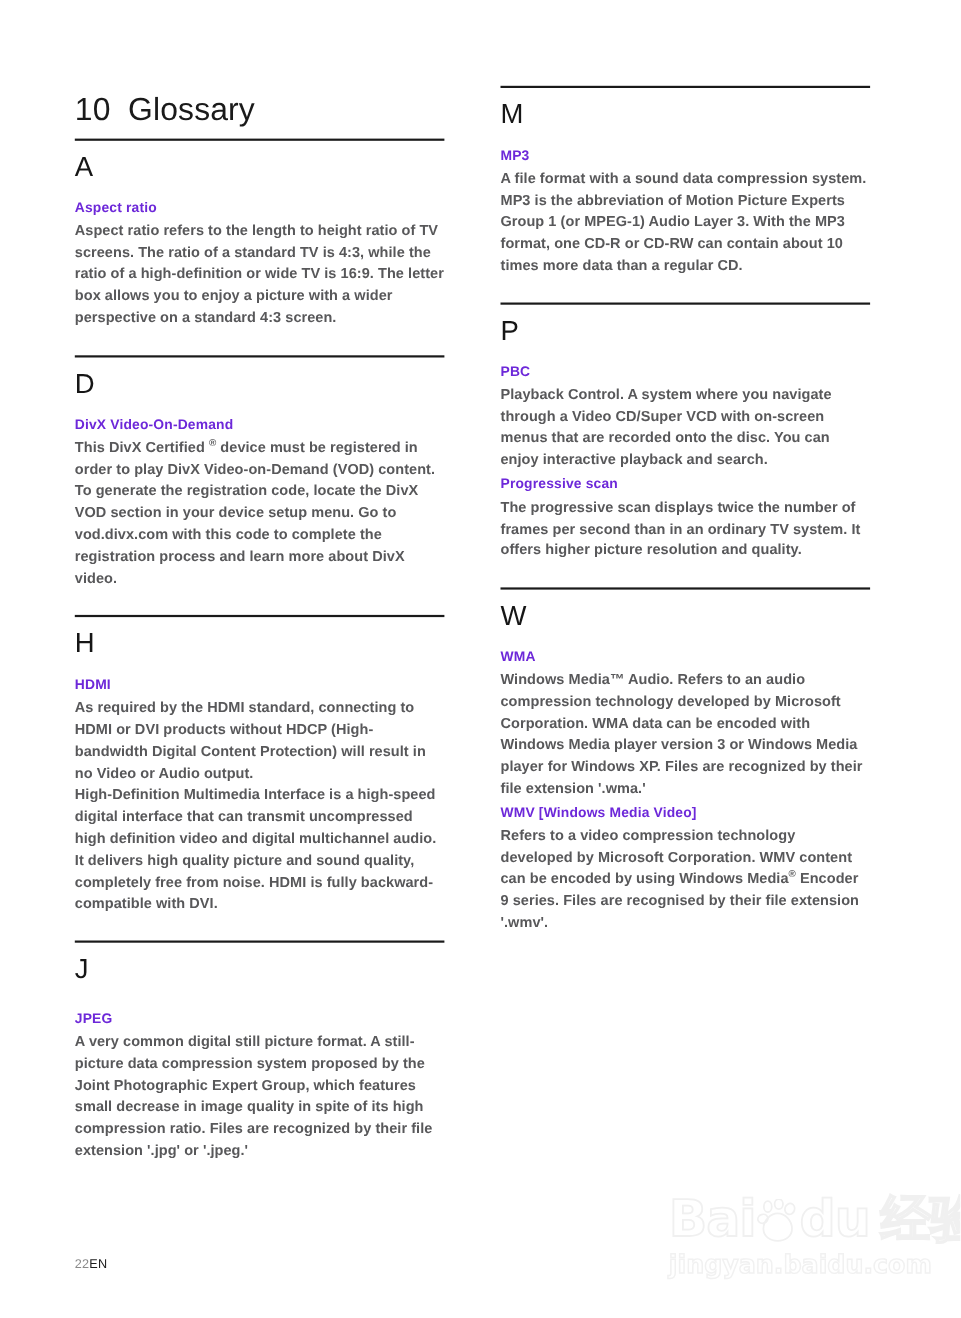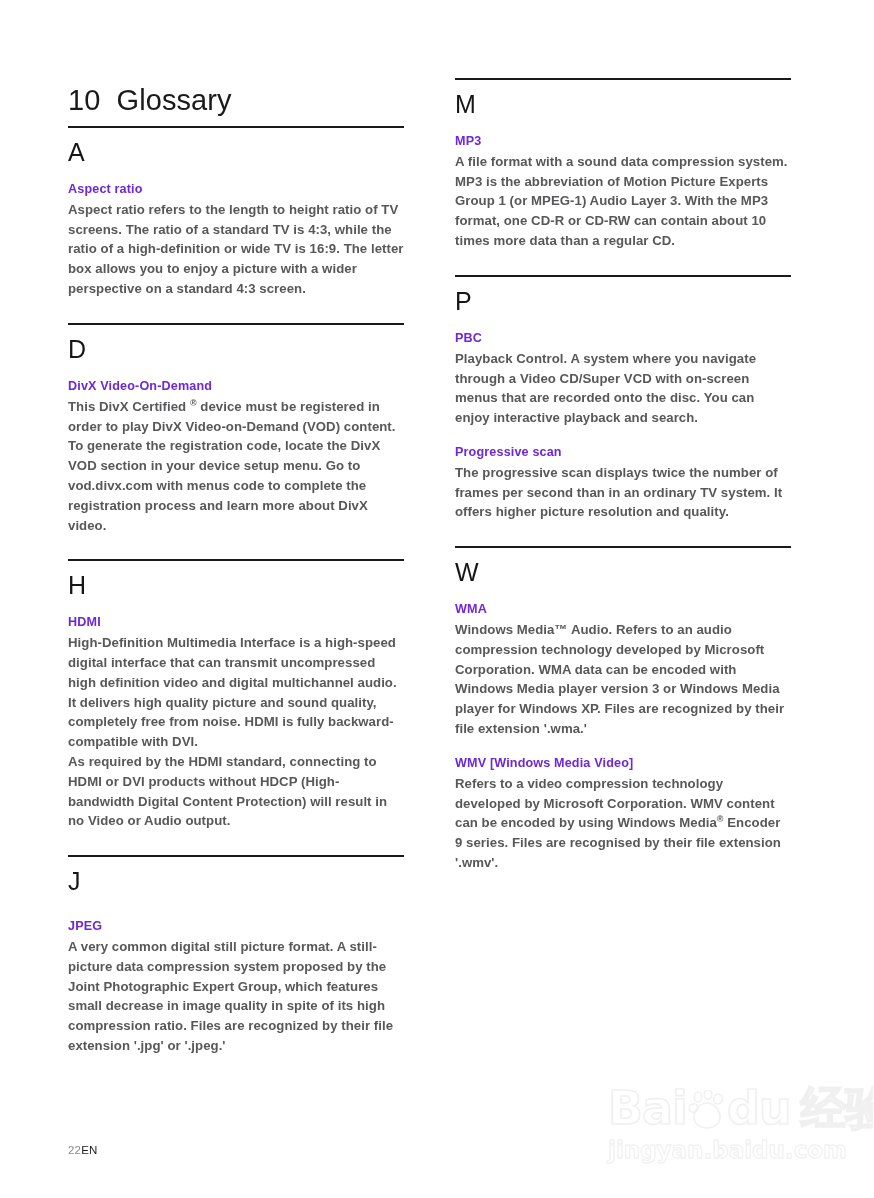--- a/index.html
+++ b/index.html
@@ -65,21 +65,21 @@
     line-height: 1.0;
     margin: 12px 0 0 0;
     letter-spacing: 0.2px;
   }
   .section.tight .letter {
     margin-bottom: 0;
   }
 
   
   .entry {
-    margin-top: 16px;
+    margin-top: 4px;
   }
   .entry.first {
     margin-top: 16px;
   }
   .entry-term {
     font-size: 12.6px;
     font-weight: 700;
     color: #6d28d9;
     line-height: 1.42;
     letter-spacing: 0.15px;
@@ -175,32 +175,32 @@
           <div class="entry-body">Aspect ratio refers to the length to height ratio of TV screens. The ratio of a standard TV is 4:3, while the ratio of a high-definition or wide TV is 16:9. The letter box allows you to enjoy a picture with a wider perspective on a standard 4:3 screen.</div>
         </div>
       </div>
 
       <div class="section" style="margin-top:24px;">
         <div class="rule"></div>
         <div class="letter">D</div>
         <div class="entry first">
           <div class="entry-term">DivX Video-On-Demand</div>
           <div class="entry-body">
-            <span>This DivX Certified </span><sup>®</sup><span> device must be registered in order to play DivX Video-on-Demand (VOD) content. To generate the registration code, locate the DivX VOD section in your device setup menu. Go to vod.divx.com with menus code to complete the registration process and learn more about DivX video.</span>
+            <span>This DivX Certified </span><sup>®</sup><span> device must be registered in order to play DivX Video-on-Demand (VOD) content. To generate the registration code, locate the DivX VOD section in your device setup menu. Go to vod.divx.com with this code to complete the registration process and learn more about DivX video.</span>
           </div>
         </div>
       </div>
 
       <div class="section" style="margin-top:24px;">
         <div class="rule"></div>
         <div class="letter">H</div>
         <div class="entry first">
           <div class="entry-term">HDMI</div>
+          <div class="entry-body">As required by the HDMI standard, connecting to HDMI or DVI products without HDCP (High-bandwidth Digital Content Protection) will result in no Video or Audio output.</div>
           <div class="entry-body">High-Definition Multimedia Interface is a high-speed digital interface that can transmit uncompressed high definition video and digital multichannel audio. It delivers high quality picture and sound quality, completely free from noise. HDMI is fully backward-compatible with DVI.</div>
-          <div class="entry-body">As required by the HDMI standard, connecting to HDMI or DVI products without HDCP (High-bandwidth Digital Content Protection) will result in no Video or Audio output.</div>
         </div>
       </div>
 
       <div class="section tight" style="margin-top:24px;">
         <div class="rule"></div>
         <div class="letter">J</div>
         <div class="entry first" style="margin-top:24px;">
           <div class="entry-term">JPEG</div>
           <div class="entry-body">A very common digital still picture format. A still-picture data compression system proposed by the Joint Photographic Expert Group, which features small decrease in image quality in spite of its high compression ratio. Files are recognized by their file extension '.jpg' or '.jpeg.'</div>
         </div>

